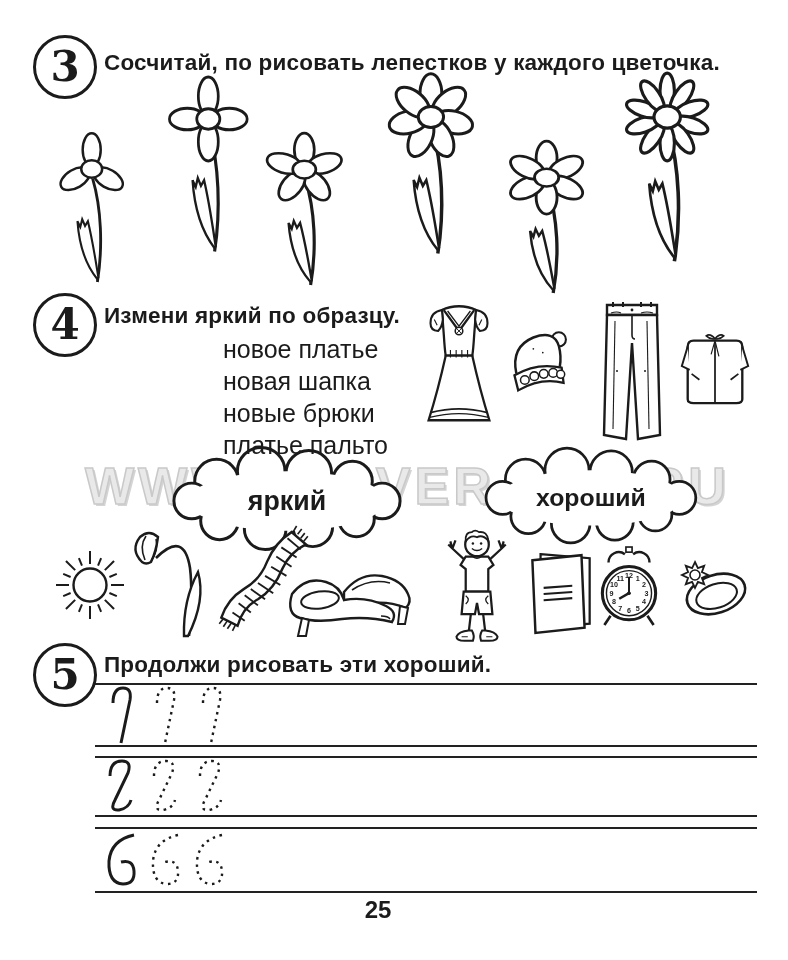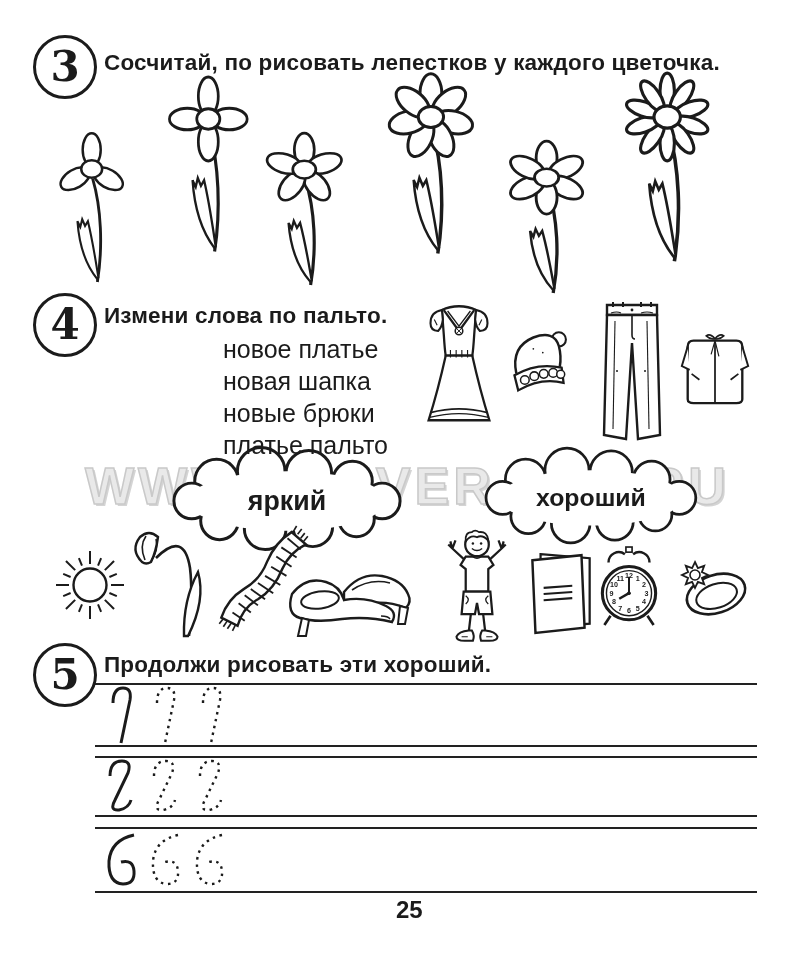--- a/index.html
+++ b/index.html
@@ -109,21 +109,21 @@
         <ellipse cx="26.027813157801777" cy="36.489356881873896" rx="14.5" ry="6" transform="rotate(162 26.027813157801777 36.489356881873896)" fill="#fff" stroke="#1b1b1b" stroke-width="2.6"></ellipse>
         <ellipse cx="26.027813157801777" cy="23.510643118126097" rx="14.5" ry="6" transform="rotate(198 26.027813157801777 23.510643118126097)" fill="#fff" stroke="#1b1b1b" stroke-width="2.6"></ellipse>
         <ellipse cx="33.65650970185806" cy="13.010643118126104" rx="14.5" ry="6" transform="rotate(234 33.65650970185806 13.010643118126104)" fill="#fff" stroke="#1b1b1b" stroke-width="2.6"></ellipse>
         <ellipse cx="46" cy="30" rx="11" ry="9" fill="#fff" stroke="#1b1b1b" stroke-width="2.6"></ellipse>
       </g>
     </svg>
 
   <div class="abs badge" style="left:33px;top:293px;">
     <span>4</span>
   </div>
-  <div class="abs instr" style="left:104px;top:303px;">Измени слова по пальто.</div>
+  <div class="abs instr" style="left:104px;top:303px;">Измени яркий по образцу.</div>
   <div class="abs examples" style="left:175px;top:333px;">
     <div>новое платье</div>
     <div>новая шапка</div>
     <div>новые брюки</div>
     <div>платье пальто</div>
   </div>
 
   <svg class="abs art" style="left:421px;top:300px;" width="76" height="136" viewBox="0 0 80 138">
     <path d="M 22 8 Q 30 4 40 4 Q 50 4 58 8 L 56 34 Q 55 50 54 56 L 26 56 Q 25 50 24 34 Z" fill="#fff" stroke="#1b1b1b" stroke-width="2.4"></path>
     <path d="M 24 8 L 40 30 L 56 8" fill="none" stroke="#1b1b1b" stroke-width="2.4"></path>
@@ -351,14 +351,14 @@
     <path d="M 102 20 Q 102 5 114 5 Q 124 5 120 17 L 107 44 Q 101 55 111 54 Q 121 52 123 44" fill="none" stroke="#1b1b1b" stroke-width="2.4" stroke-dasharray="2.5 4.5"></path>
   </svg>
 
   <div class="abs rule-row" style="left:95px;top:827px;width:662px;height:62px;"></div>
   <svg class="abs art" style="left:98px;top:827px;" width="220" height="62" viewBox="0 0 220 62">
     <path d="M 36 8 Q 13 13 11 34 Q 10 56 25 57 Q 37 57 36 44 Q 35 32 23 35" fill="none" stroke="#1b1b1b" stroke-width="3"></path>
     <path d="M 80 8 Q 57 13 55 34 Q 54 56 69 57 Q 81 57 80 44 Q 79 32 67 35" fill="none" stroke="#1b1b1b" stroke-width="2.4" stroke-dasharray="2.5 4.5"></path>
     <path d="M 124 8 Q 101 13 99 34 Q 98 56 113 57 Q 125 57 124 44 Q 123 32 111 35" fill="none" stroke="#1b1b1b" stroke-width="2.4" stroke-dasharray="2.5 4.5"></path>
   </svg>
 
-  <div class="abs pagenum" style="left:396px;top:896px;width:44px;">25</div>
+  <div class="abs pagenum" style="left:356px;top:896px;width:44px;text-align:center;">25</div>
 </div>
 
 </body></html>

